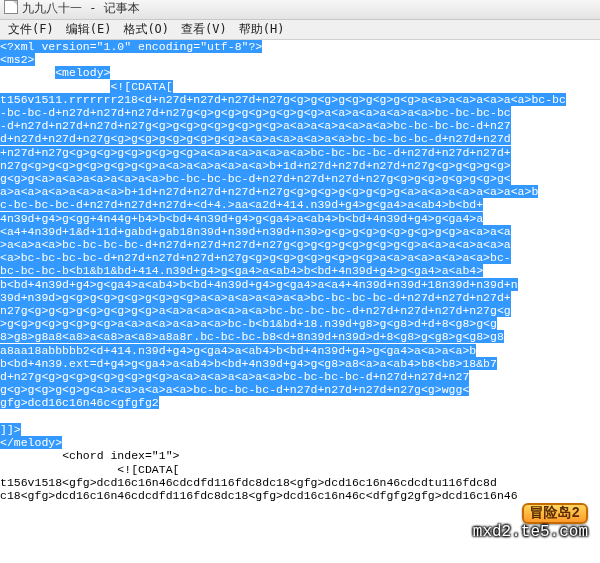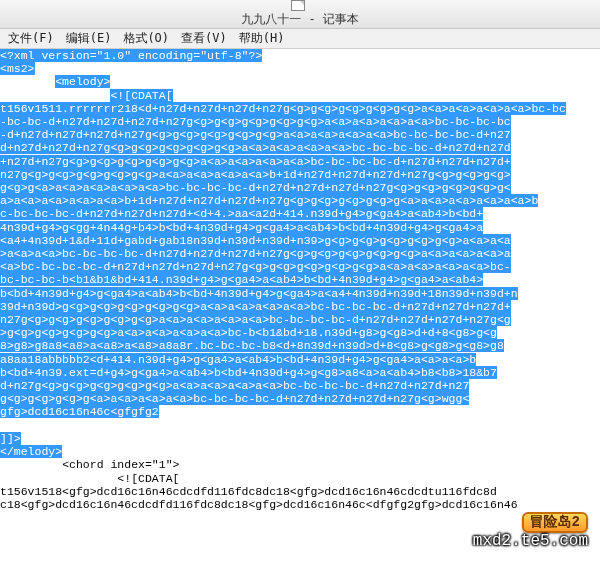--- a/index.html
+++ b/index.html
@@ -6,27 +6,25 @@
 body {
   width: 600px;
   height: 563px;
   font-family: "SimSun", "NSimSun", "Microsoft YaHei", monospace;
   font-size: 12px;
   background: #fff;
   overflow: hidden;
   position: relative;
 }
 .titlebar {
-  height: 29px;
+  height: 20px;
   background: linear-gradient(#f7f7f7, #e3e3e3);
   border-bottom: 1px solid #c8c8c8;
   display: flex;
-  align-items: center;
   padding: 0 4px;
-  flex-direction: column;
 }
 .titlebar .doc-icon {
   width: 14px; height: 14px;
   background: #fff;
   border: 1px solid #888;
   margin-right: 4px;
   position: relative;
 }
 .titlebar .doc-icon::after {
   content: "";

